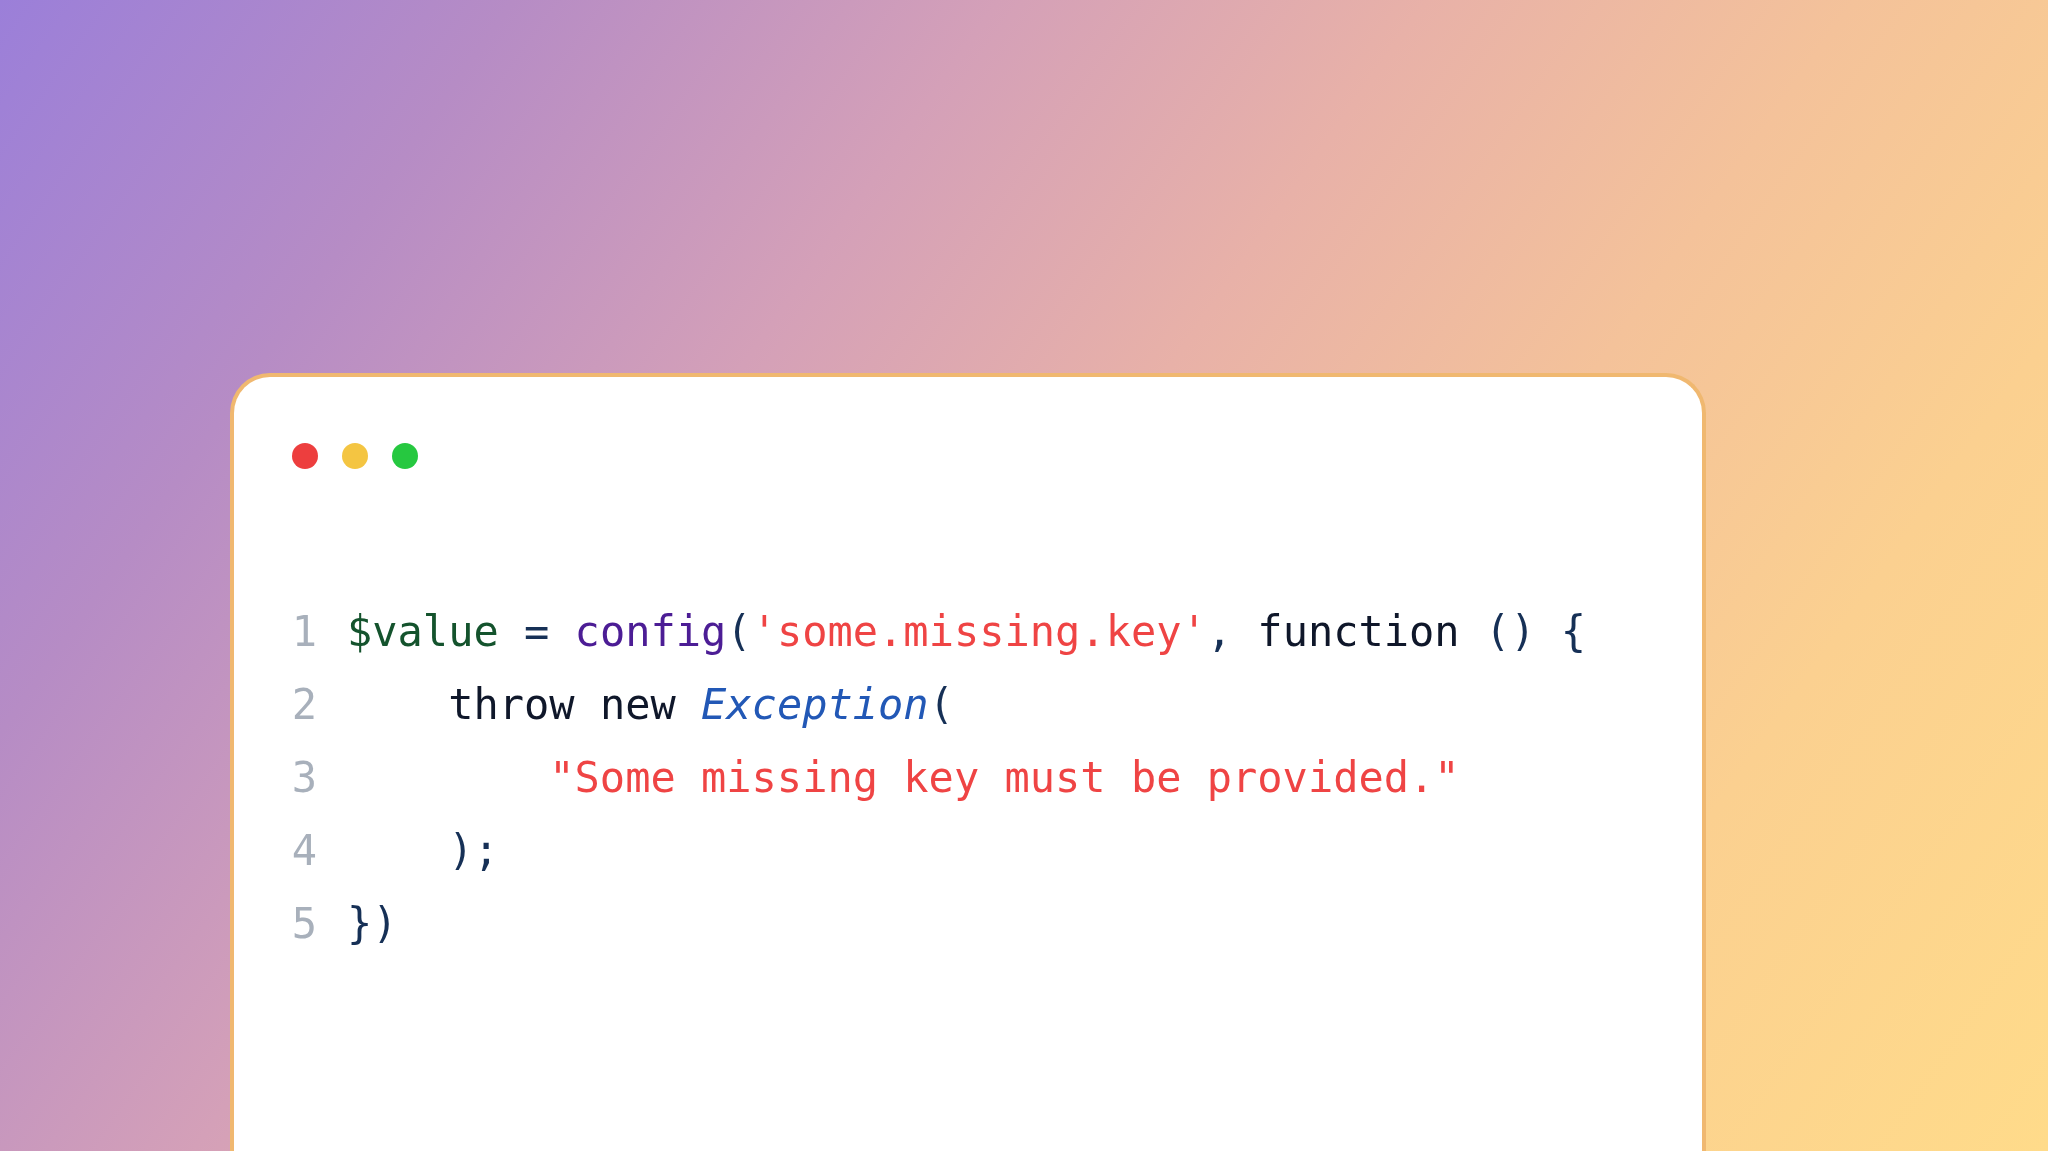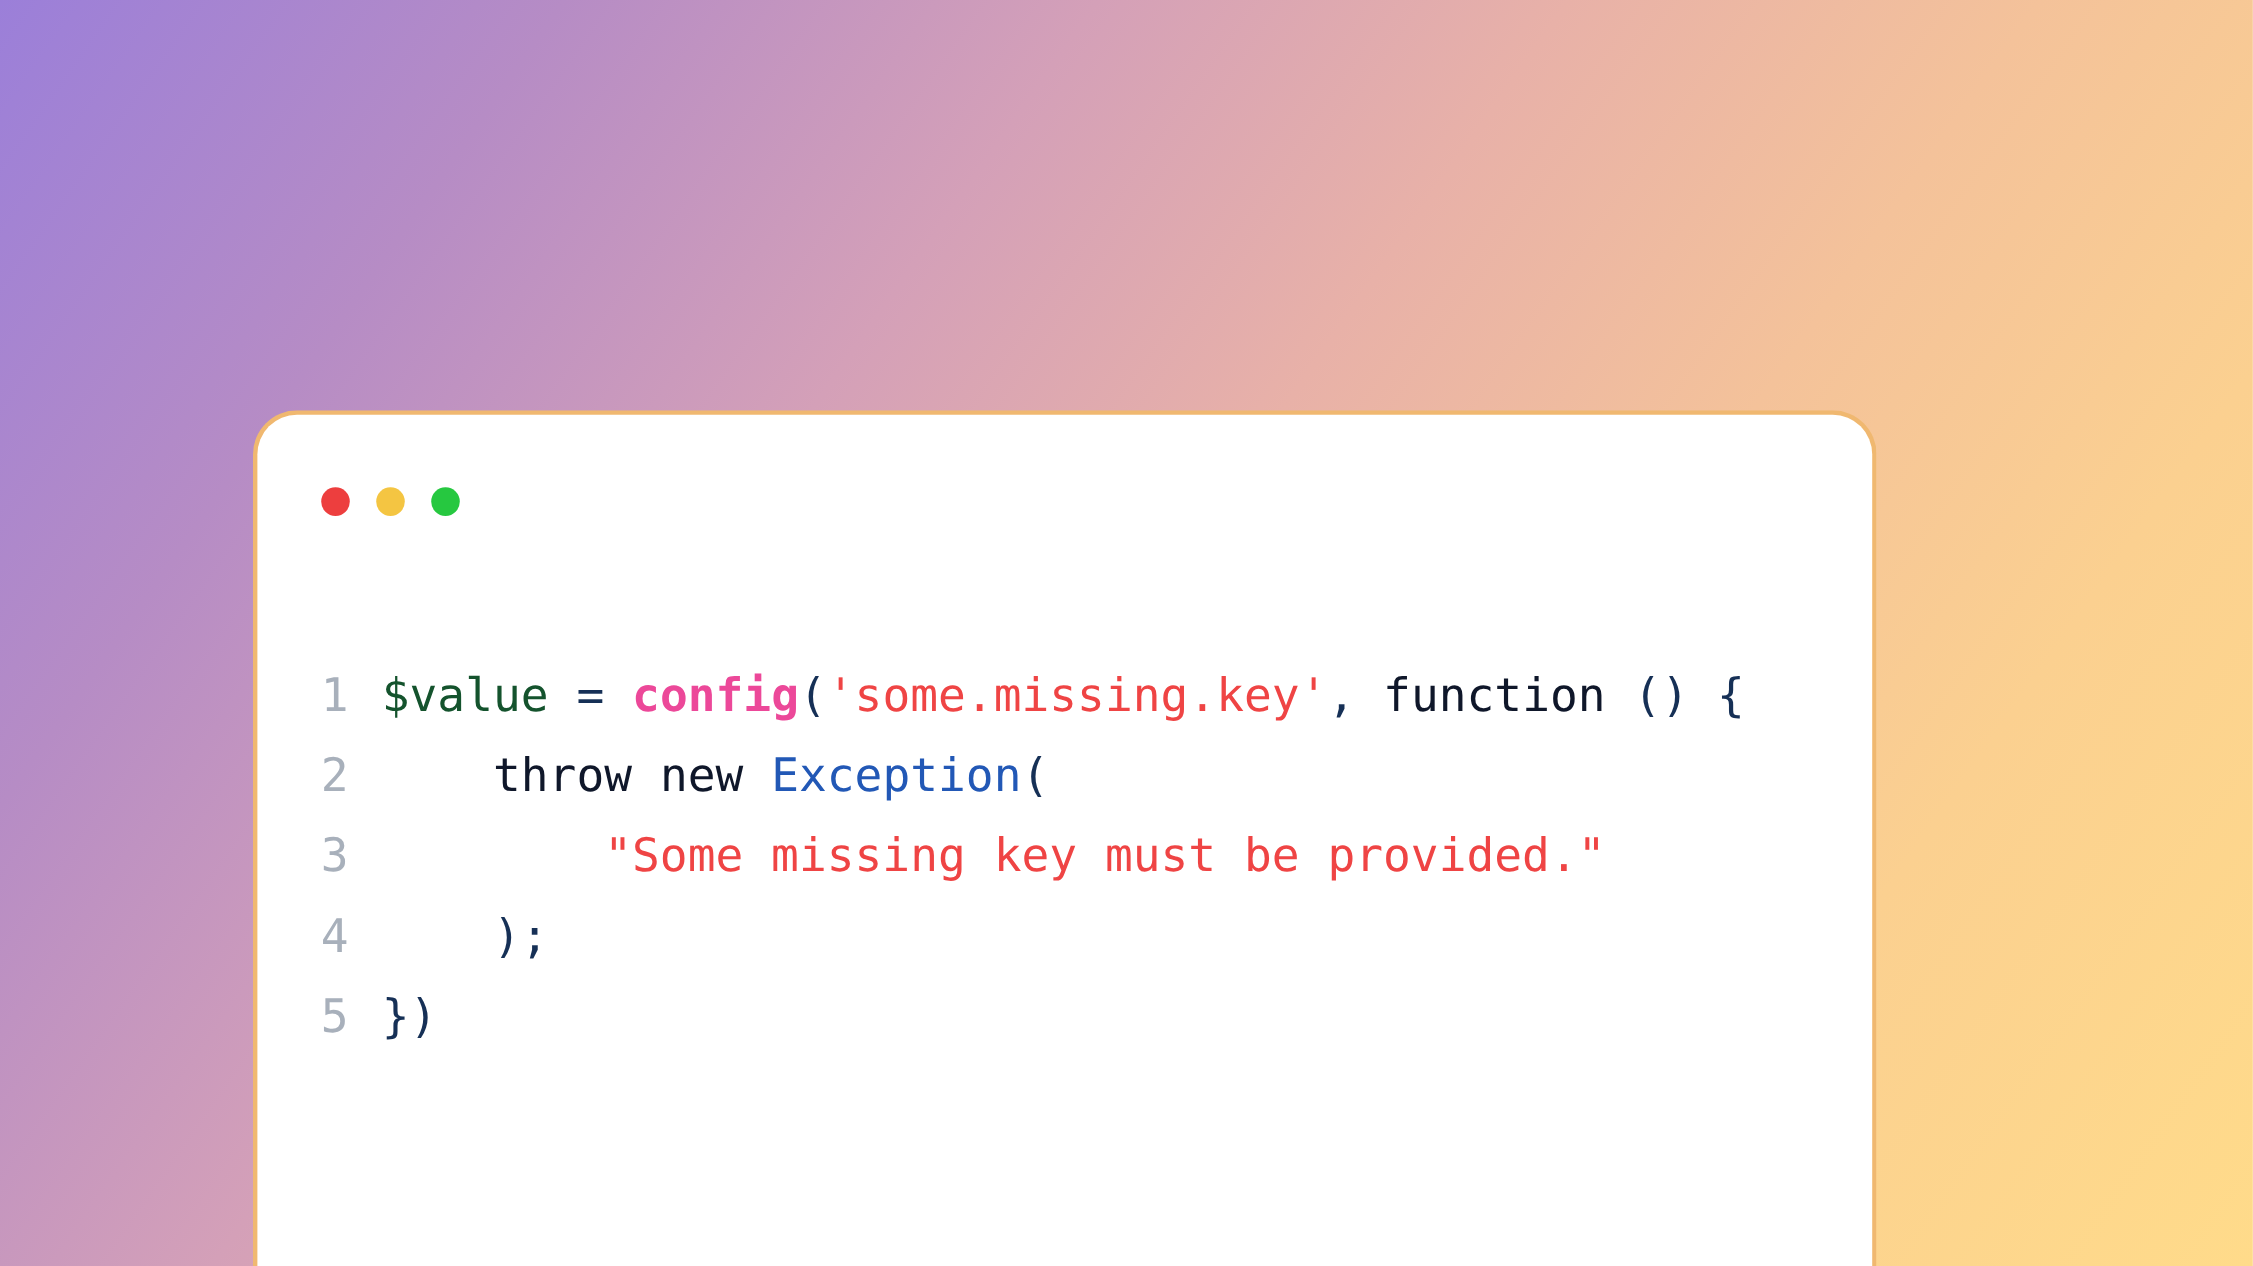--- a/index.html
+++ b/index.html
@@ -80,22 +80,22 @@
       user-select: none;
     }
 
     .code-content {
       display: inline;
     }
 
     .tok-var    { color: #14532d; }
     .tok-op     { color: #163056; }
     .tok-punct  { color: #163056; }
-    .tok-call   { color: #ec4899; font-weight: bold; }
-    .tok-class  { color: #2258b6; }
+    .tok-call   { color: #4c1d95; }
+    .tok-class  { color: #2258b6; font-style: italic; }
     .tok-string { color: #ef4444; }
     .tok-kw     { color: #0f172a; }
     .tok-plain  { color: #163056; }
   </style>
 </head>
 <body>
 
 <div class="editor-window">
 
   <div class="window-controls">

